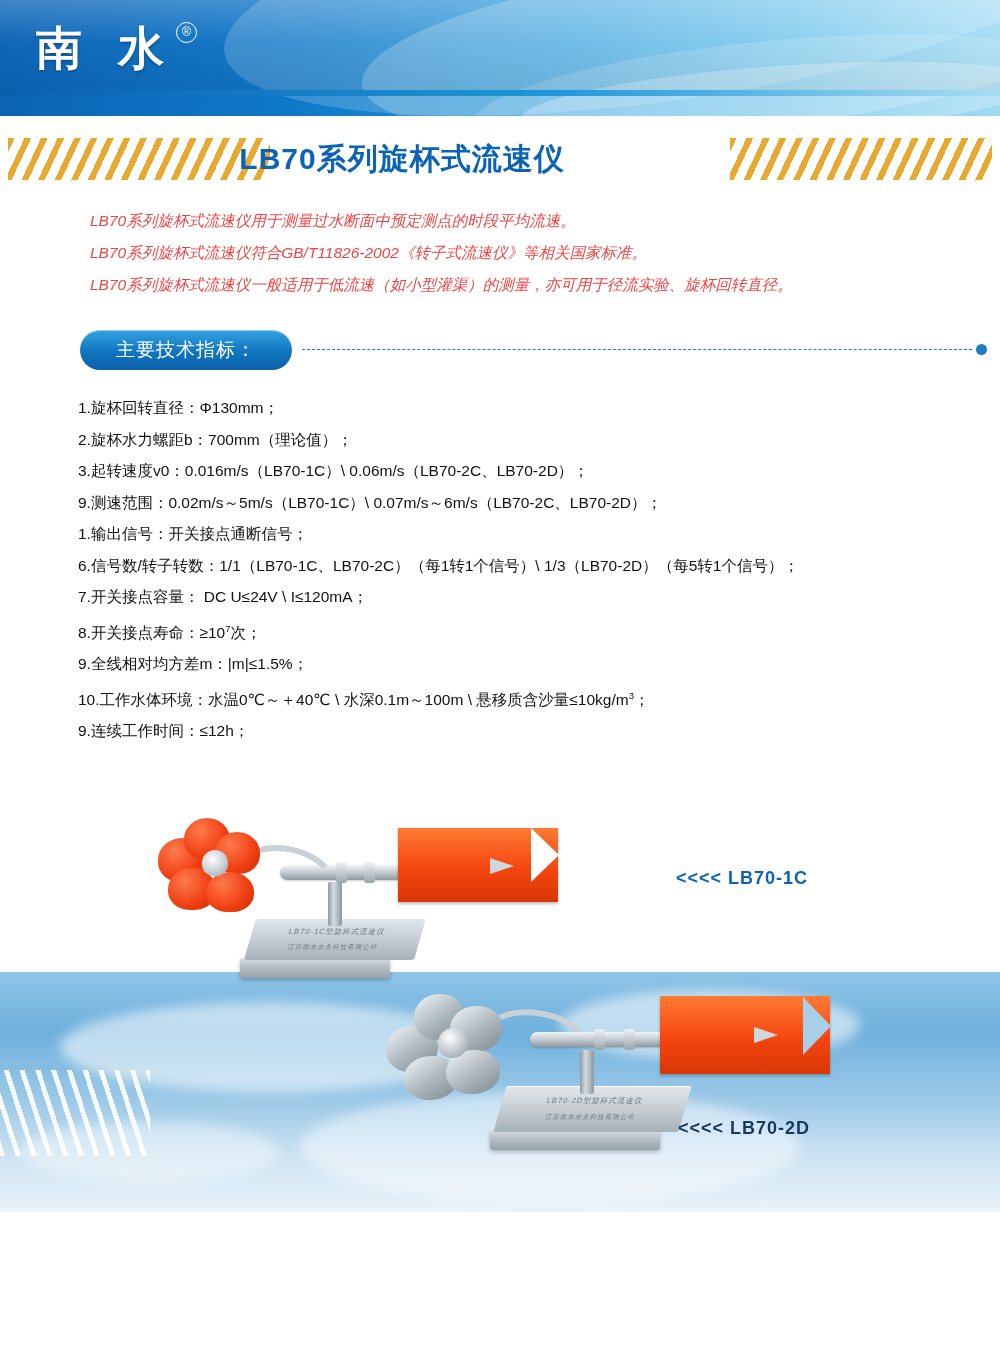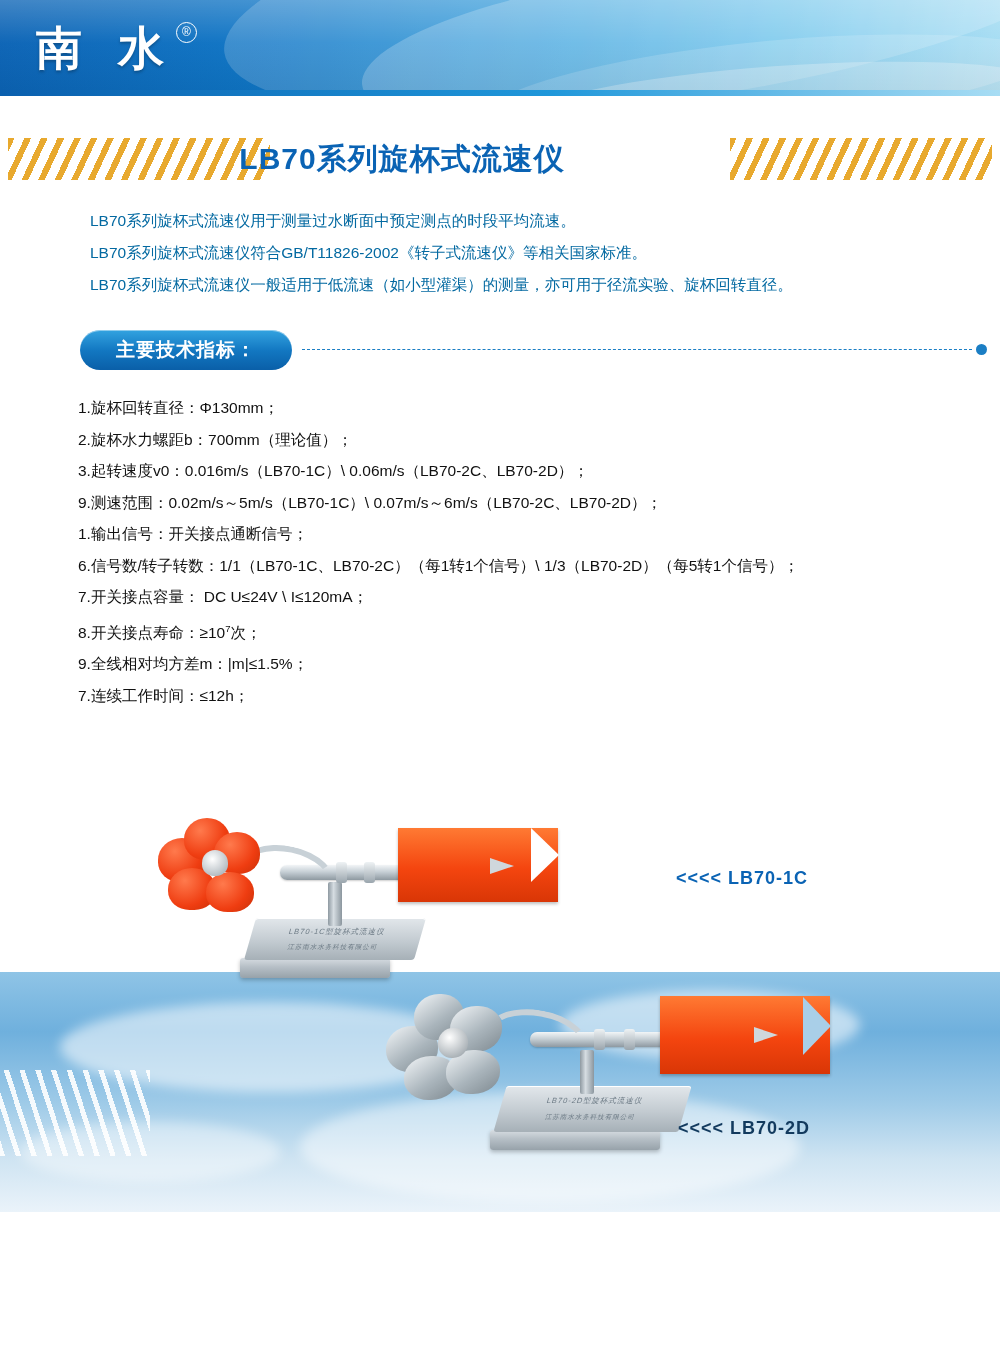--- a/index.html
+++ b/index.html
@@ -5,21 +5,21 @@
   html,body{margin:0;padding:0;}
   body{
     width:1000px;height:1357px;position:relative;overflow:hidden;
     background:#ffffff;
     font-family:"Liberation Sans","DejaVu Sans",sans-serif;
     color:#1a1a1a;
   }
 
   
   .header{
-    position:absolute;left:0;top:0;width:1000px;height:96px;
+    position:absolute;left:0;top:0;width:1000px;height:116px;
     background:linear-gradient(100deg,#0b63b5 0%,#0f78c8 30%,#1f97da 58%,#47b4e6 78%,#8fd4f0 100%);
     overflow:hidden;
   }
   .hdr-wave{
     position:absolute;border-radius:50%;
     background:rgba(255,255,255,0.18);
   }
   .w1{width:900px;height:220px;left:220px;top:-120px;transform:rotate(-8deg);}
   .w2{width:760px;height:170px;left:360px;top:-40px;background:rgba(255,255,255,0.22);transform:rotate(-6deg);}
   .w3{width:620px;height:120px;left:470px;top:40px;background:rgba(255,255,255,0.16);transform:rotate(-5deg);}
@@ -56,37 +56,37 @@
   .hatch-r{left:730px;width:262px;}
   .doc-title{
     position:absolute;left:0;top:0;width:804px;text-align:center;
     font-size:30px;font-weight:bold;color:#0a63b4;line-height:42px;
     letter-spacing:1px;
   }
 
   
   .intro{
     position:absolute;left:90px;top:206px;width:850px;
-    font-size:15.5px;line-height:30px;color:#0369a1;
+    font-size:15.5px;line-height:30px;color:#ef4444;font-style:italic;
   }
   .intro p{margin:0 0 2px 0;}
 
   
   .sect{
     position:absolute;left:80px;top:330px;width:870px;height:42px;
   }
   .sect-pill{
     position:absolute;left:0;top:0;width:212px;height:40px;
     border-radius:20px;
     background:linear-gradient(180deg,#33a3e0 0%,#1277c1 52%,#0a5fa8 100%);
     box-shadow:inset 0 1px 0 rgba(255,255,255,0.45);
   }
   .sect-pill span{
     display:block;width:212px;text-align:center;line-height:40px;
-    color:#fff;font-size:19px;font-weight:bold;letter-spacing:1px;
+    color:#fff;font-size:19px;font-weight:normal;letter-spacing:1px;
   }
   .sect-dash{
     position:absolute;left:222px;top:19px;width:670px;height:0;
     border-top:1.6px dashed #1b7ec4;
   }
   .sect-dot{
     position:absolute;left:896px;top:14px;width:11px;height:11px;border-radius:50%;
     background:#1b7ec4;
   }
 
@@ -225,21 +225,22 @@
 <div class="specs">
   <div class="row">1.旋杯回转直径：Φ130mm；</div>
   <div class="row">2.旋杯水力螺距b：700mm（理论值）；</div>
   <div class="row">3.起转速度v0：0.016m/s（LB70-1C）\ 0.06m/s（LB70-2C、LB70-2D）；</div>
   <div class="row">9.测速范围：0.02m/s～5m/s（LB70-1C）\ 0.07m/s～6m/s（LB70-2C、LB70-2D）；</div>
   <div class="row">1.输出信号：开关接点通断信号；</div>
   <div class="row">6.信号数/转子转数：1/1（LB70-1C、LB70-2C）（每1转1个信号）\ 1/3（LB70-2D）（每5转1个信号）；</div>
   <div class="row">7.开关接点容量：  DC U≤24V \ I≤120mA；</div>
   <div class="row"><span>8.开关接点寿命：≥10</span><sup>7</sup><span>次；</span></div>
   <div class="row">9.全线相对均方差m：|m|≤1.5%；</div>
-  <div class="row">7.连续工作时间：≤12h；</div>
+  <div class="row"><span>10.工作水体环境：水温0℃～＋40℃ \ 水深0.1m～100m \ 悬移质含沙量≤10kg/m</span><sup>3</sup><span>；</span></div>
+  <div class="row">9.连续工作时间：≤12h；</div>
 </div>
 
 <div class="photo-top"></div>
 <div class="sky-band-top"></div>
 <div class="sky">
   <div class="cloud c1"></div>
   <div class="cloud c2"></div>
   <div class="cloud c3"></div>
   <div class="cloud c4"></div>
 </div>

